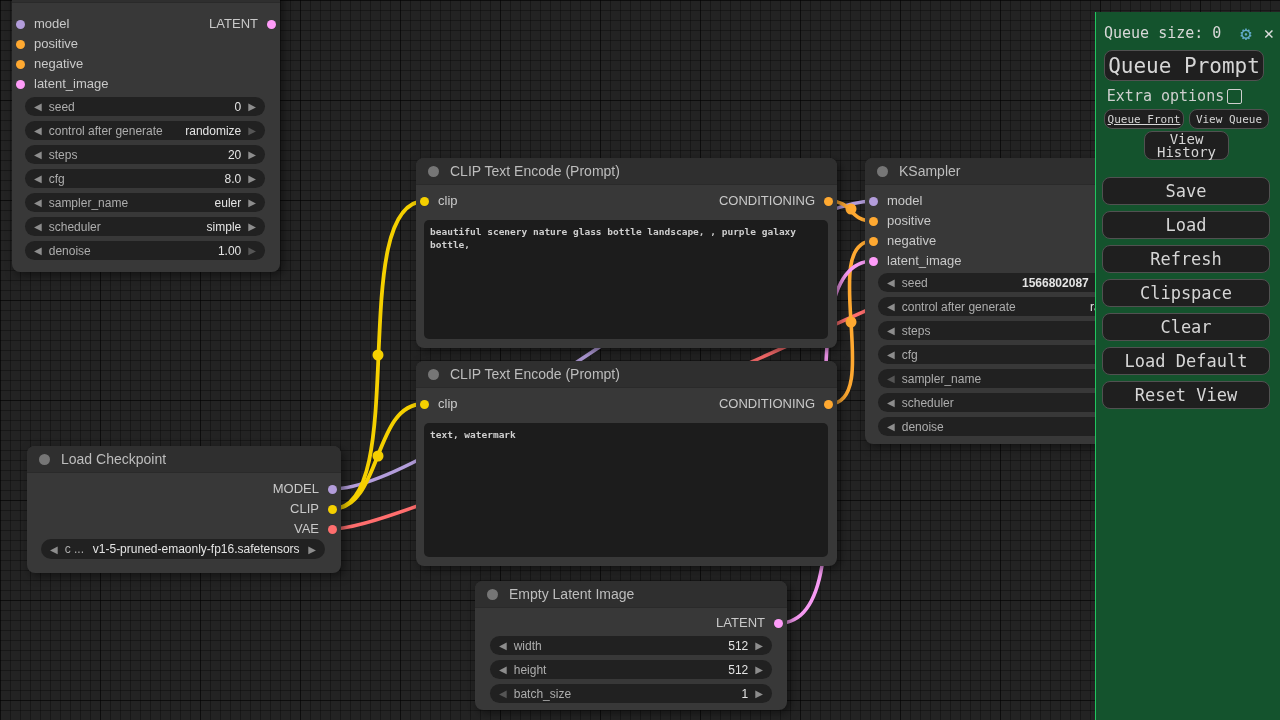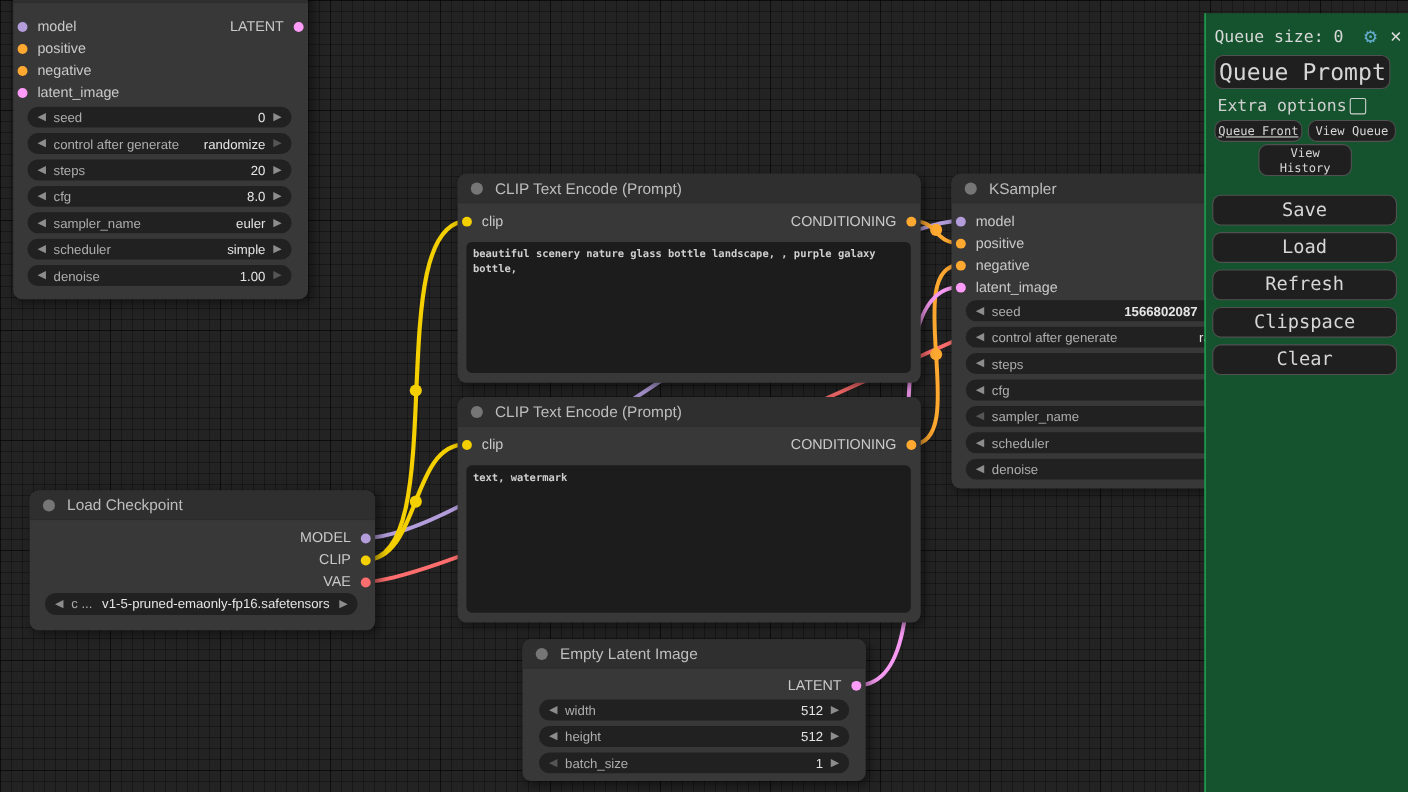--- a/index.html
+++ b/index.html
@@ -53,21 +53,21 @@
     display:flex;align-items:center;font-size:15px;color:#d8d8d8;}
   #gear{margin-left:auto;font-size:19px;line-height:20px;}
   #close-x{margin-left:12px;font-size:17px;color:#dcdcdc;font-weight:bold;}
   #btn-queue-prompt{left:8px;top:38px;width:160px;height:31px;font-size:21px;}
   #extra-row{position:absolute;left:0;top:75px;width:157px;height:18px;display:flex;
     align-items:center;justify-content:center;font-size:15px;color:#cfcfcf;gap:3px;}
   #extra-checkbox{width:13px;height:13px;border:1px solid #cfcfcf;border-radius:2px;
     background:transparent;}
   #btn-queue-front{left:8px;top:97px;width:80px;height:20px;font-size:11px;text-decoration:underline;}
   #btn-view-queue{left:93px;top:97px;width:80px;height:20px;font-size:11px;}
-  #btn-view-history{left:48px;top:119px;width:85px;height:29px;font-size:11px;
+  #btn-view-history{left:48px;top:119px;width:85px;height:29px;font-size:14px;
     line-height:13px;text-align:center;white-space:pre-line;}
   .bigbtn{left:6px;width:168px;height:28px;font-size:17px;}
 </style>
 </head>
 <body>
 
 <div id="canvas"></div>
 
 <svg id="wires" width="1280" height="720">
   <path d="M332,489 C442,489 763,201 873,201" fill="none" stroke-width="3.6" stroke="#b39ddb"></path>
@@ -235,13 +235,15 @@
   </div>
   <div class="mbtn" id="btn-queue-front">Queue Front</div>
   <div class="mbtn" id="btn-view-queue">View Queue</div>
   <div class="mbtn" id="btn-view-history">View
 History</div>
   <div class="mbtn bigbtn" style="top:199px;">Load</div>
   <div class="mbtn bigbtn" style="top:165px;">Save</div>
   <div class="mbtn bigbtn" style="top:233px;">Refresh</div>
   <div class="mbtn bigbtn" style="top:267px;">Clipspace</div>
   <div class="mbtn bigbtn" style="top:301px;">Clear</div>
+  <div class="mbtn bigbtn" style="top:335px;">Load Default</div>
+  <div class="mbtn bigbtn" style="top:369px;">Reset View</div>
 </div>
 
 </body></html>

